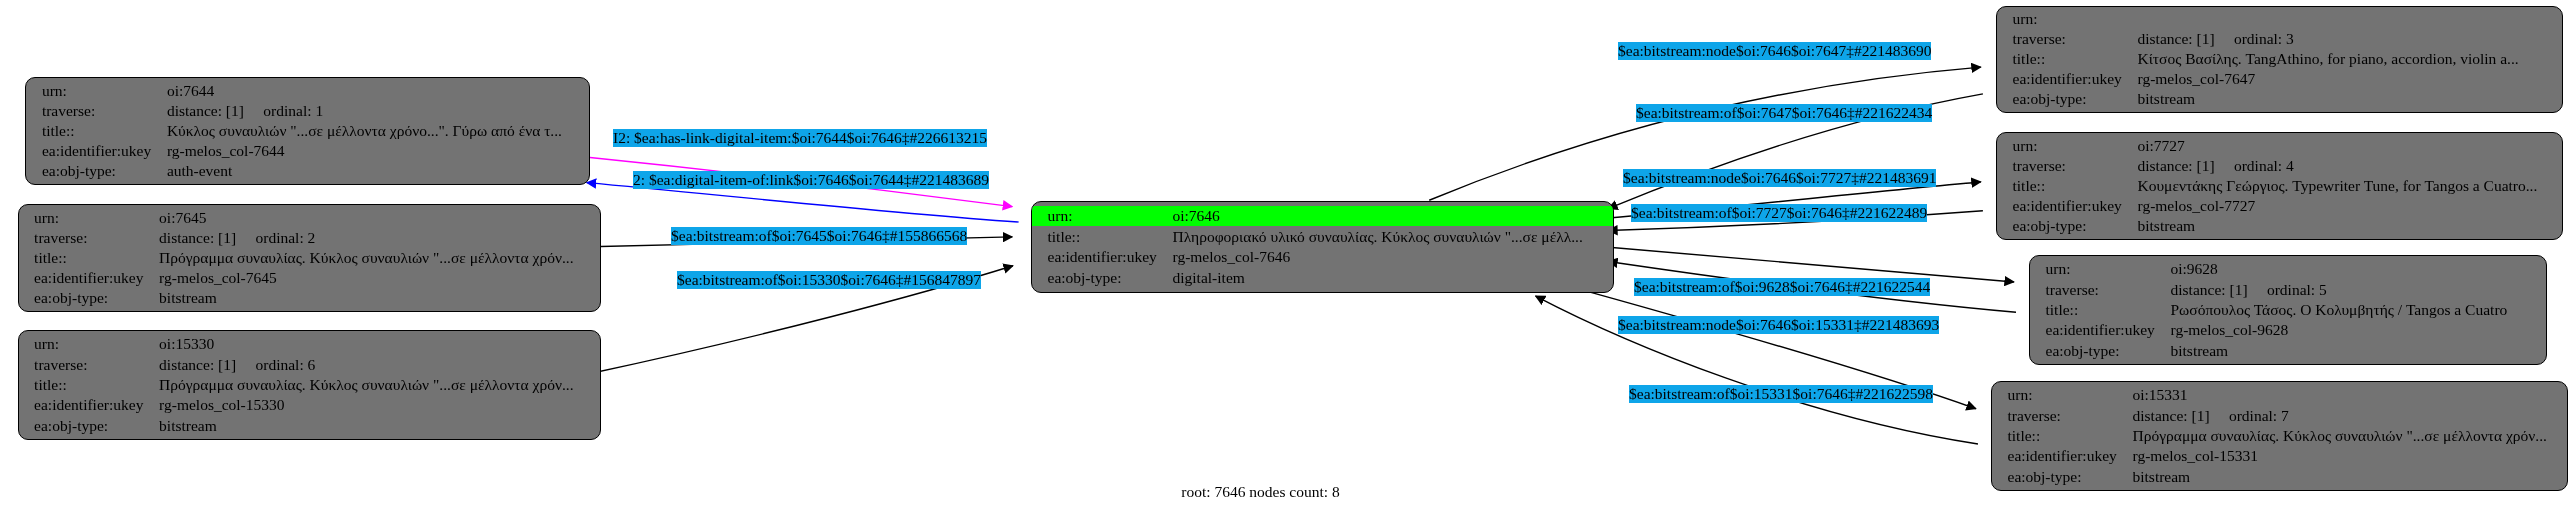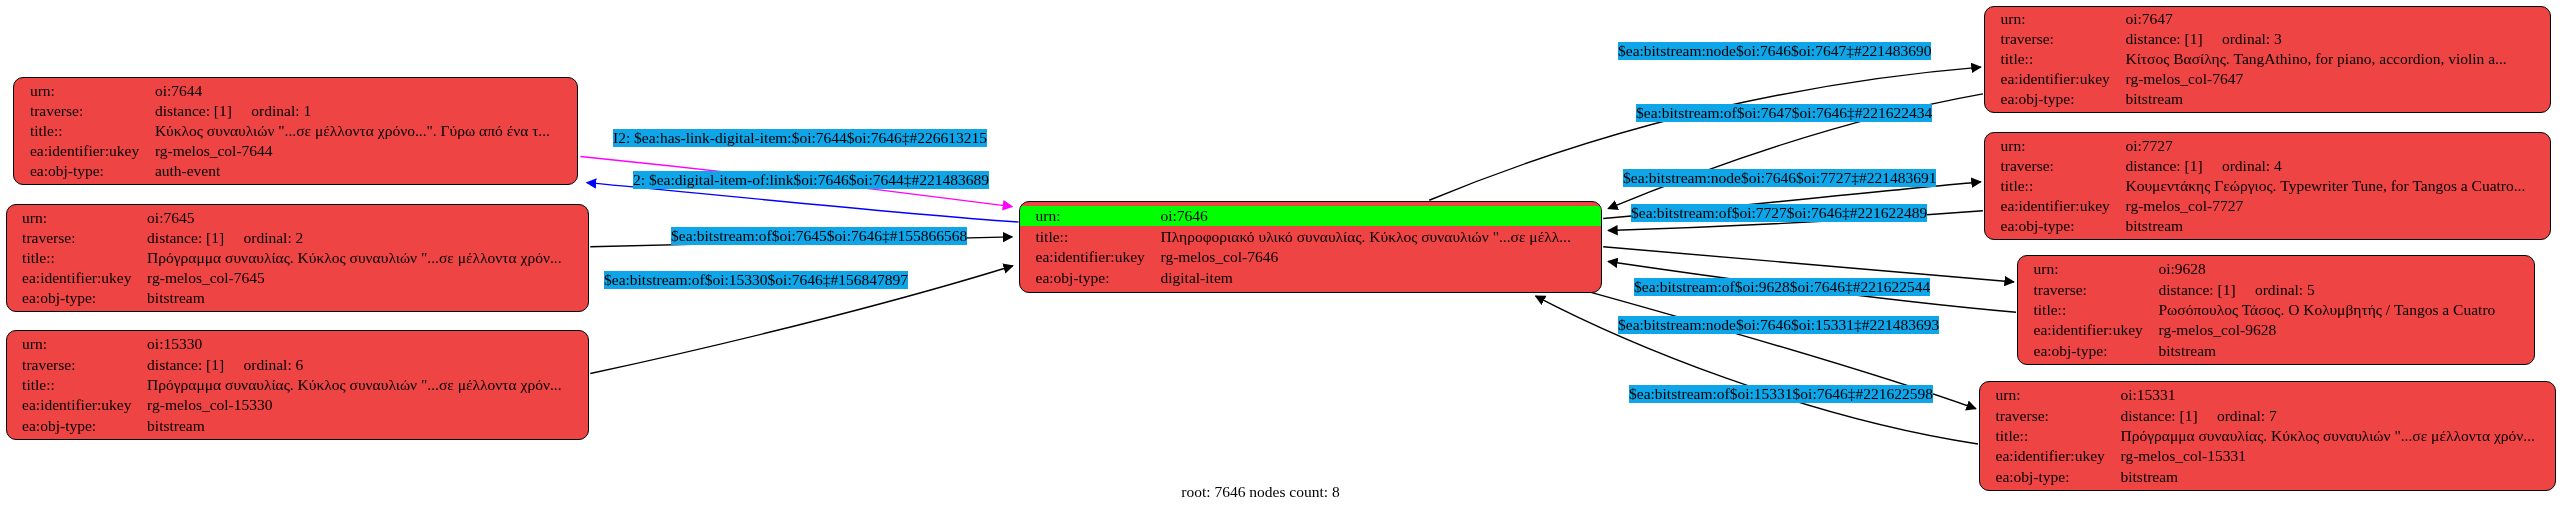--- a/index.html
+++ b/index.html
@@ -1,21 +1,21 @@
 <!DOCTYPE html>
 <html style="font-size:11.3px"><head>
 <meta charset="utf-8">
 <style>
   html,body{margin:0;padding:0;background:#ffffff;}
   #canvas{position:relative;width:2576px;height:516px;background:#ffffff;overflow:hidden;
           font-family:"Liberation Serif","DejaVu Serif",serif;color:#000;}
   #edges{position:absolute;left:0;top:0;z-index:0;}
-  .node{position:absolute;box-sizing:border-box;background:#ef4444;border:1.4px solid #000;
+  .node{position:absolute;box-sizing:border-box;background:#737373;border:1.4px solid #000;
         border-radius:10px;display:flex;flex-direction:column;justify-content:space-evenly;
-        padding:2.8px 0;overflow:hidden;z-index:2;}
+        padding:2.8px 0;overflow:hidden;z-index:2;margin-left:12px;}
   .row{display:flex;align-items:baseline;line-height:20px;font-size:15.5px;white-space:pre;}
   .row .k{flex:0 0 125px;padding-left:15.5px;overflow:hidden;}
   .row .v{flex:1;overflow:hidden;}
   .row.hl{background:#00ff00;}
   .edge-label{position:absolute;font-size:15.5px;line-height:18.3px;white-space:nowrap;z-index:1;background:#0ea5e9;}
   .root-label{position:absolute;font-size:15.5px;white-space:nowrap;z-index:1;}
 </style>
 </head>
 <body>
 
@@ -72,21 +72,21 @@
   </div>
 
   <div class="node" style="left:1019px;top:201px;width:583px;height:92px;">
     <div class="row hl"><span class="k">urn:</span><span class="v">oi:7646</span></div>
     <div class="row"><span class="k">title::</span><span class="v">Πληροφοριακό υλικό συναυλίας. Κύκλος συναυλιών "...σε μέλλ...</span></div>
     <div class="row"><span class="k">ea:identifier:ukey</span><span class="v">rg-melos_col-7646</span></div>
     <div class="row"><span class="k">ea:obj-type:</span><span class="v">digital-item</span></div>
   </div>
 
   <div class="node" style="left:1984px;top:5.6px;width:567px;height:107px;">
-    <div class="row"><span class="k">urn:</span><span class="v">oi:7647</span></div>
+    <div class="row"><span class="k">urn:</span></div>
     <div class="row"><span class="k">traverse:</span><span class="v">distance: [1]     ordinal: 3</span></div>
     <div class="row"><span class="k">title::</span><span class="v">Κίτσος Βασίλης. TangAthino, for piano, accordion, violin a...</span></div>
     <div class="row"><span class="k">ea:identifier:ukey</span><span class="v">rg-melos_col-7647</span></div>
     <div class="row"><span class="k">ea:obj-type:</span><span class="v">bitstream</span></div>
   </div>
 
   <div class="node" style="left:1984px;top:132px;width:567px;height:108px;">
     <div class="row"><span class="k">urn:</span><span class="v">oi:7727</span></div>
     <div class="row"><span class="k">traverse:</span><span class="v">distance: [1]     ordinal: 4</span></div>
     <div class="row"><span class="k">title::</span><span class="v">Κουμεντάκης Γεώργιος. Typewriter Tune, for Tangos a Cuatro...</span></div>
@@ -106,21 +106,21 @@
     <div class="row"><span class="k">urn:</span><span class="v">oi:15331</span></div>
     <div class="row"><span class="k">traverse:</span><span class="v">distance: [1]     ordinal: 7</span></div>
     <div class="row"><span class="k">title::</span><span class="v">Πρόγραμμα συναυλίας. Κύκλος συναυλιών "...σε μέλλοντα χρόν...</span></div>
     <div class="row"><span class="k">ea:identifier:ukey</span><span class="v">rg-melos_col-15331</span></div>
     <div class="row"><span class="k">ea:obj-type:</span><span class="v">bitstream</span></div>
   </div>
 
   <div class="edge-label" style="left:613px;top:129px;">I2: $ea:has-link-digital-item:$oi:7644$oi:7646‡#226613215</div>
   <div class="edge-label" style="left:633px;top:171px;">2: $ea:digital-item-of:link$oi:7646$oi:7644‡#221483689</div>
   <div class="edge-label" style="left:652px;top:227px;margin-left:19px;">$ea:bitstream:of$oi:7645$oi:7646‡#155866568</div>
-  <div class="edge-label" style="left:604px;top:271px;">$ea:bitstream:of$oi:15330$oi:7646‡#156847897</div>
+  <div class="edge-label" style="left:677px;top:271px;">$ea:bitstream:of$oi:15330$oi:7646‡#156847897</div>
   <div class="edge-label" style="left:1618px;top:42px;">$ea:bitstream:node$oi:7646$oi:7647‡#221483690</div>
   <div class="edge-label" style="left:1636px;top:104px;">$ea:bitstream:of$oi:7647$oi:7646‡#221622434</div>
   <div class="edge-label" style="left:1623px;top:169px;">$ea:bitstream:node$oi:7646$oi:7727‡#221483691</div>
   <div class="edge-label" style="left:1631px;top:204px;">$ea:bitstream:of$oi:7727$oi:7646‡#221622489</div>
   <div class="edge-label" style="left:1634px;top:278px;">$ea:bitstream:of$oi:9628$oi:7646‡#221622544</div>
   <div class="edge-label" style="left:1618px;top:316px;">$ea:bitstream:node$oi:7646$oi:15331‡#221483693</div>
   <div class="edge-label" style="left:1629px;top:385px;">$ea:bitstream:of$oi:15331$oi:7646‡#221622598</div>
 
   <div class="root-label" style="left:1014px;top:483px;width:493px;text-align:center;">root: 7646 nodes count: 8</div>
 

